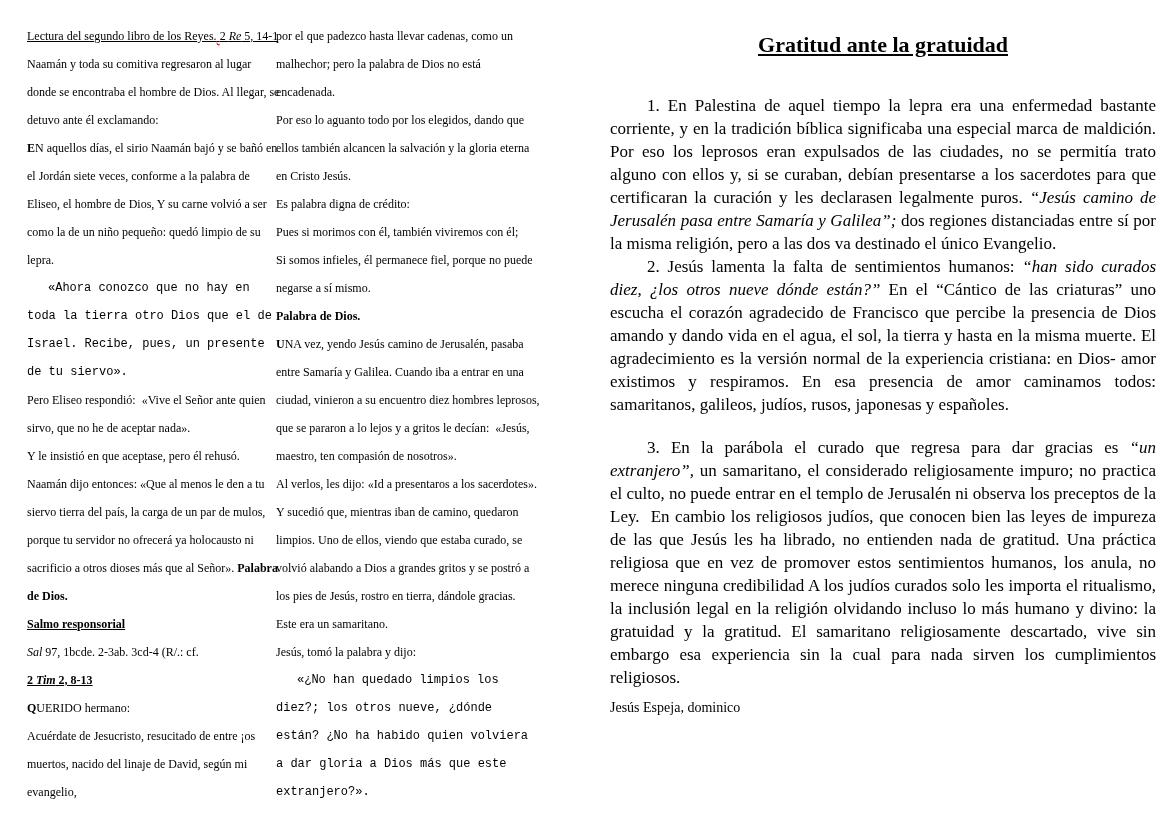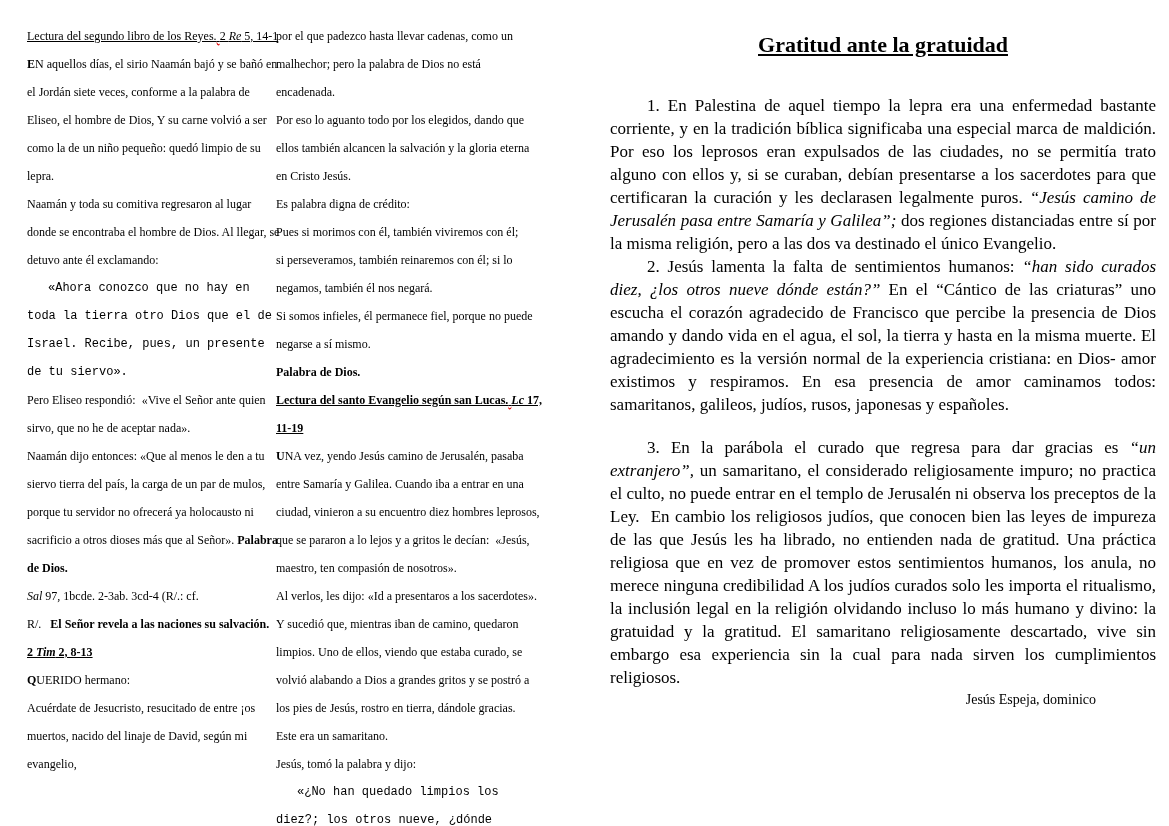--- a/index.html
+++ b/index.html
@@ -30,52 +30,51 @@
   }
   .q-indent{text-indent:21px;font-family:Liberation Mono, monospace;}
   .title{
     text-align:center;font-weight:bold;font-size:22px;line-height:30px;
     margin-top:10px;margin-bottom:34px;text-indent:0;
   }
   .title .u{}
   .homily-p{text-indent:37px;}
   .gap-before{margin-top:20px;}
   .signature{
-    text-align:right;font-size:14px;line-height:18px;
-    margin-top:2px;padding-right:60px;text-indent:0;
+    font-size:14px;line-height:18px;
+    margin-top:10px;padding-right:60px;text-indent:0;
   }
 </style>
 </head>
 <body>
 
 <div class="page">
 
   <div class="col col-narrow col1">
     <p><span class="u">Lectura del segundo libro de los Reyes.</span><span class="u"><span class="squiggle">&nbsp;</span></span><span class="u">2 </span><span class="u i">Re</span><span class="u"> 5, 14-1</span></p>
+    <p>Naamán y toda su comitiva regresaron al lugar donde se encontraba el hombre de Dios. Al llegar, se detuvo ante él exclamando:</p>
     <p><span class="b">E</span><span>N aquellos días, el sirio Naamán bajó y se bañó en el Jordán siete veces, conforme a la palabra de Eliseo, el hombre de Dios, Y su carne volvió a ser como la de un niño pequeño: quedó limpio de su lepra.</span></p>
-    <p>Naamán y toda su comitiva regresaron al lugar donde se encontraba el hombre de Dios. Al llegar, se detuvo ante él exclamando:</p>
     <p class="q-indent">«Ahora conozco que no hay en toda la tierra otro Dios que el de Israel. Recibe, pues, un presente de tu siervo».</p>
     <p>Pero Eliseo respondió:&nbsp; «Vive el Señor ante quien sirvo, que no he de aceptar nada».</p>
+    <p>Y le insistió en que aceptase, pero él rehusó.</p>
     <p><span>Naamán dijo entonces: «Que al menos le den a tu siervo tierra del país, la carga de un par de mulos, porque tu servidor no ofrecerá ya holocausto ni sacrificio a otros dioses más que al Señor». </span><span class="b">Palabra de Dios.</span></p>
+    <p><span class="u b">Salmo responsorial</span></p>
     <p><span class="i">Sal</span><span> 97, 1bcde. 2-3ab. 3cd-4 (R/.: cf.</span></p>
-    <p><span>R/.&nbsp;&nbsp; </span><span class="b">El Señor revela a las naciones su salvación.</span></p>
     <p><span class="u b">2 </span><span class="u bi">Tim</span><span class="u b"> 2, 8-13</span></p>
     <p><span class="b">Q</span><span>UERIDO hermano:</span></p>
     <p>Acuérdate de Jesucristo, resucitado de entre ¡os muertos, nacido del linaje de David, según mi evangelio,</p>
   </div>
 
   <div class="col col-narrow col2">
     <p>por el que padezco hasta llevar cadenas, como un malhechor; pero la palabra de Dios no está encadenada.</p>
     <p>Por eso lo aguanto todo por los elegidos, dando que ellos también alcancen la salvación y la gloria eterna en Cristo Jesús.</p>
     <p>Es palabra digna de crédito:</p>
     <p>Pues si morimos con él, también viviremos con él;</p>
-    <p>si perseveramos, también reinaremos con él; si lo negamos, también él nos negará.</p>
     <p>Si somos infieles, él permanece fiel, porque no puede negarse a sí mismo.</p>
     <p><span class="b">Palabra de Dios.</span></p>
-    <p><span class="u b">Lectura del santo Evangelio según san Lucas.</span><span class="u b"><span class="squiggle">&nbsp;</span></span><span class="u bi">Lc</span><span class="u b"> 17, 11-19</span></p>
     <p><span class="b">U</span><span>NA vez, yendo Jesús camino de Jerusalén, pasaba entre Samaría y Galilea. Cuando iba a entrar en una ciudad, vinieron a su encuentro diez hombres leprosos, que se pararon a lo lejos y a gritos le decían:&nbsp; «Jesús, maestro, ten compasión de nosotros».</span></p>
     <p>Al verlos, les dijo: «Id a presentaros a los sacerdotes».</p>
     <p>Y sucedió que, mientras iban de camino, quedaron limpios. Uno de ellos, viendo que estaba curado, se volvió alabando a Dios a grandes gritos y se postró a los pies de Jesús, rostro en tierra, dándole gracias.</p>
     <p>Este era un samaritano.</p>
     <p>Jesús, tomó la palabra y dijo:</p>
     <p class="q-indent">«¿No han quedado limpios los diez?; los otros nueve, ¿dónde están? ¿No ha habido quien volviera a dar gloria a Dios más que este extranjero?».</p>
   </div>
 
   <div class="main-col">
     <p class="title"><span class="u">Gratitud ante la gratuidad</span></p>

